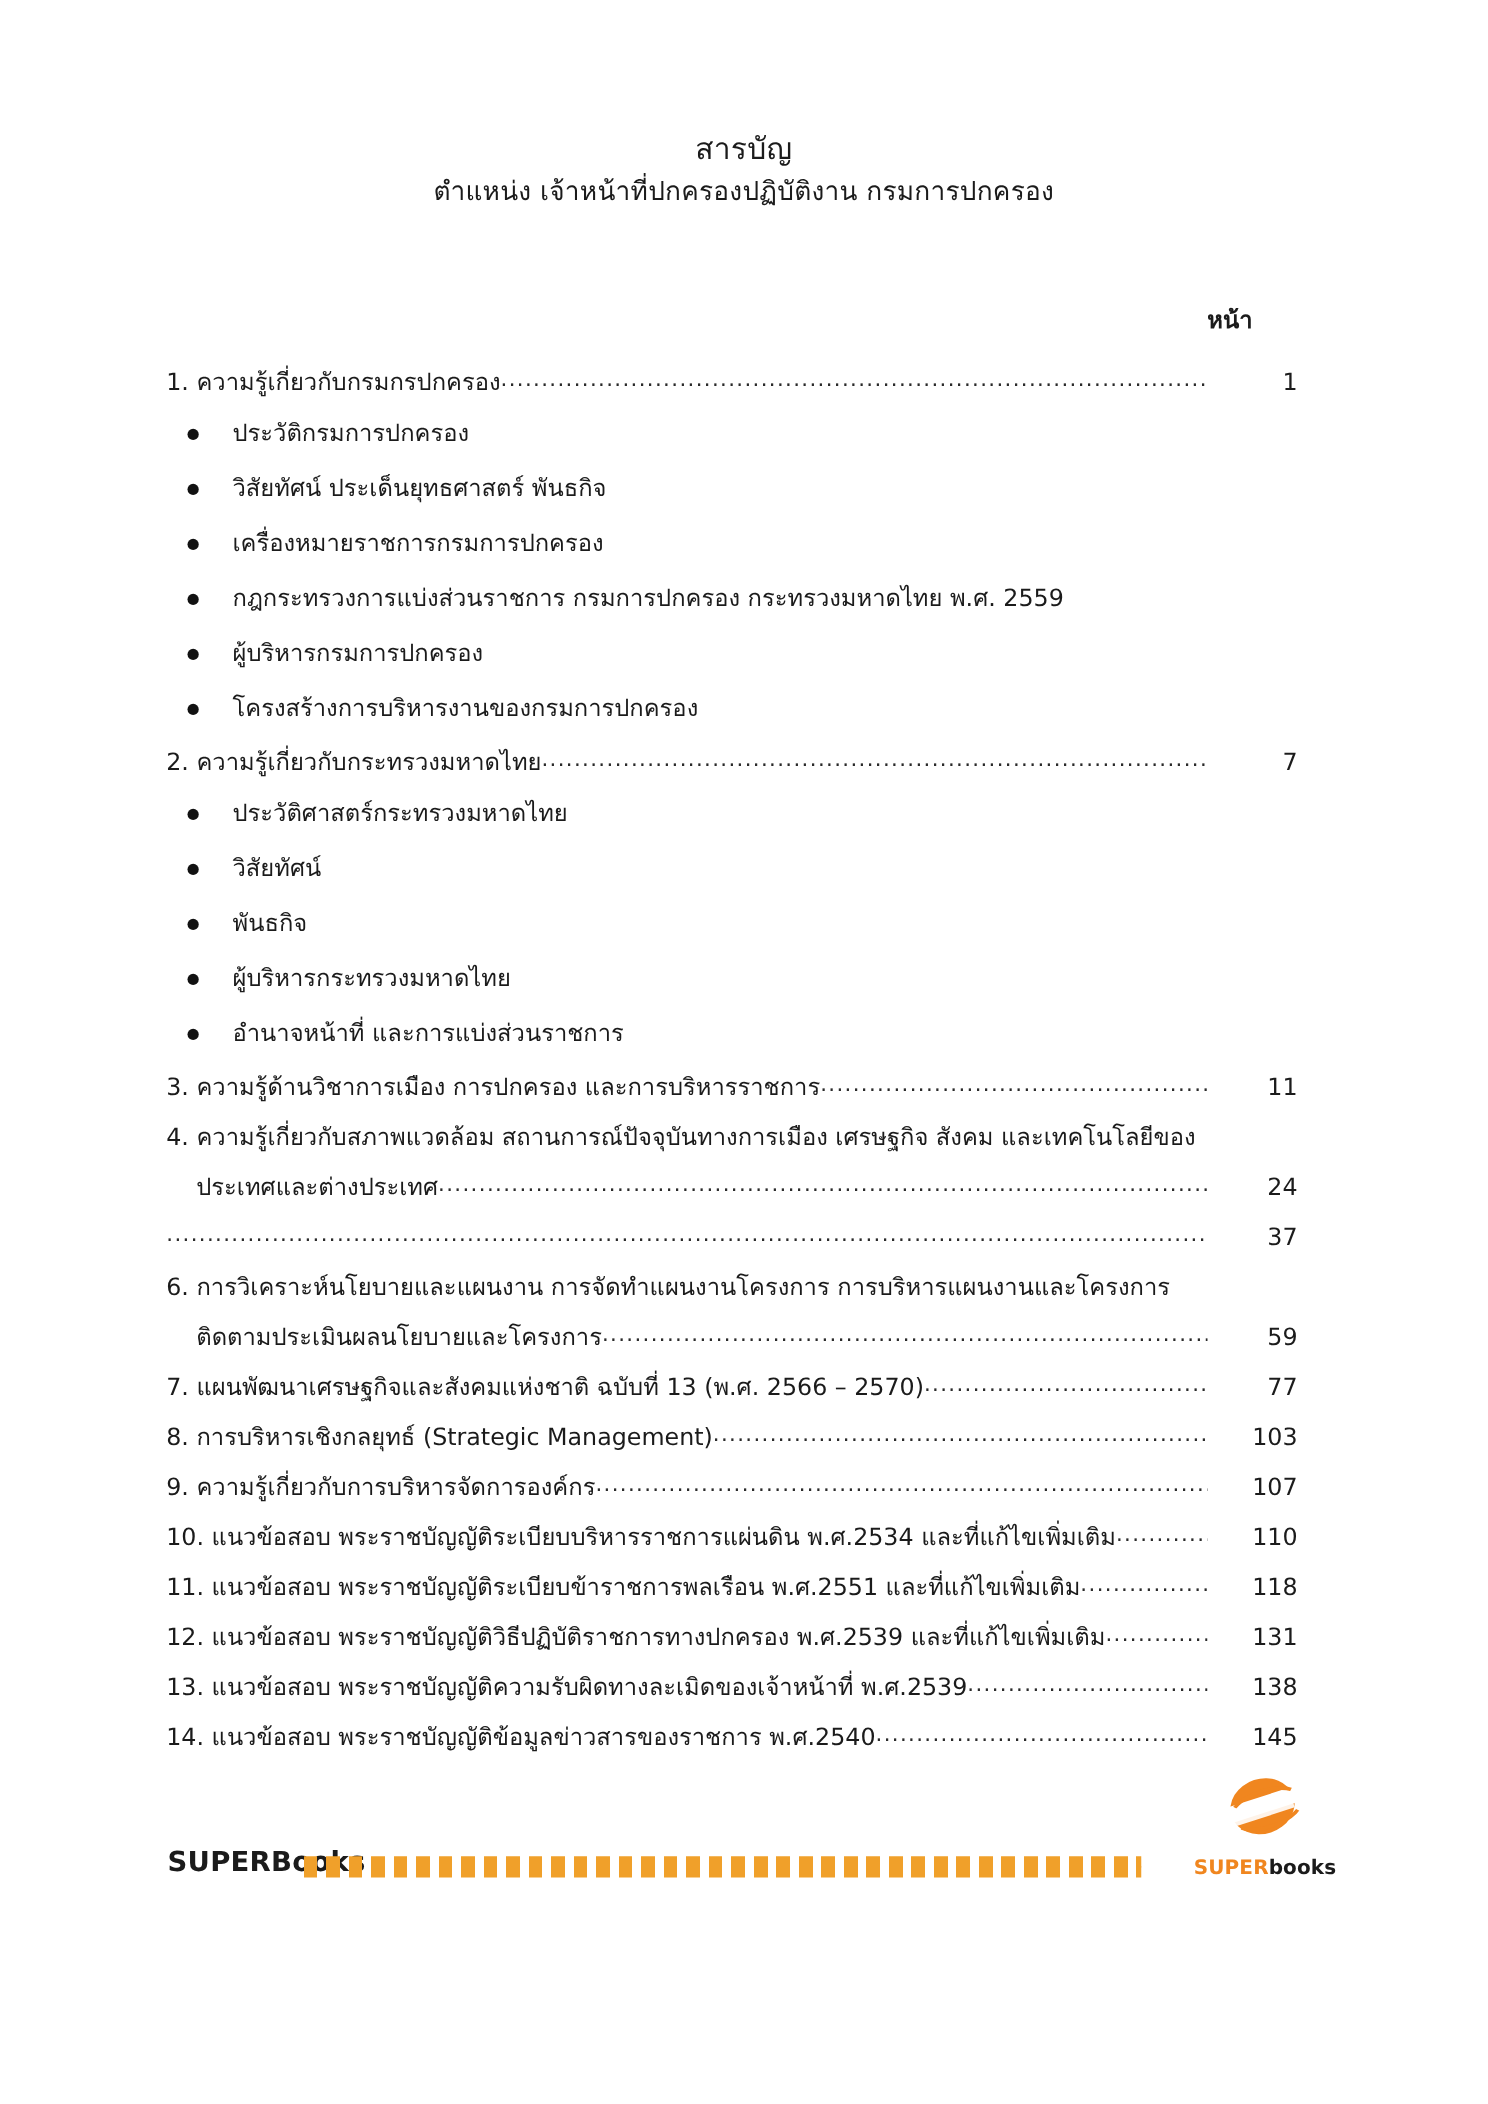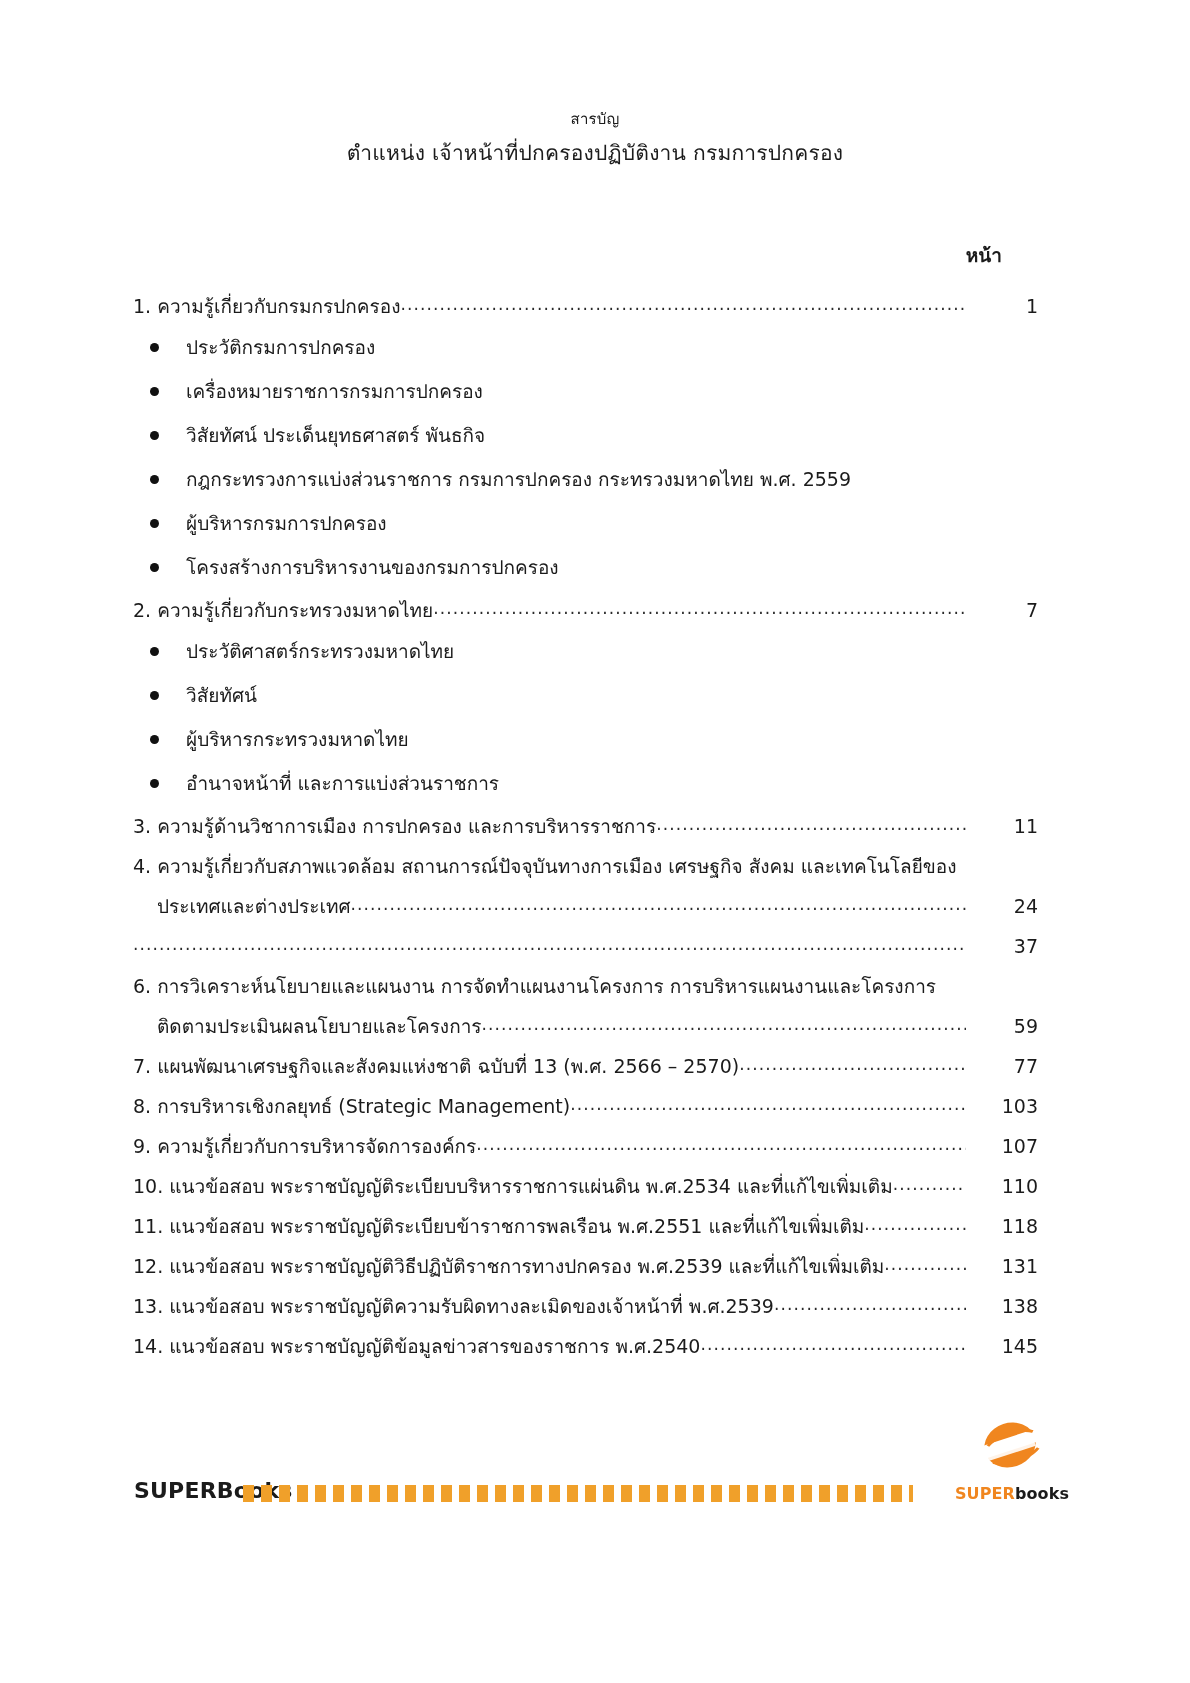--- a/index.html
+++ b/index.html
@@ -22,21 +22,21 @@
 
   
   .doc-header {
     position: absolute;
     left: 0;
     top: 104px;
     width: 1190px;
     text-align: center;
   }
   .doc-title {
-    font-size: 15px;
+    font-size: 24px;
     line-height: 30px;
     letter-spacing: .2px;
   }
   .doc-subtitle {
     font-size: 21px;
     line-height: 30px;
     margin-top: 4px;
     letter-spacing: .2px;
   }
 
@@ -250,34 +250,35 @@
   </div>
 
   <div class="toc" id="toc-root">
       <div class="entry">
         <span class="label">1. ความรู้เกี่ยวกับกรมกรปกครอง</span>
         <span class="leader">.......................................................................................................................................................................................................</span>
         <span class="pageno">1</span>
       </div>
       <ul class="bullets">
         <li class="bullet"><span class="dot"></span><span>ประวัติกรมการปกครอง</span></li>
+        <li class="bullet"><span class="dot"></span><span>วิสัยทัศน์ ประเด็นยุทธศาสตร์ พันธกิจ</span></li>
         <li class="bullet"><span class="dot"></span><span>เครื่องหมายราชการกรมการปกครอง</span></li>
-        <li class="bullet"><span class="dot"></span><span>วิสัยทัศน์ ประเด็นยุทธศาสตร์ พันธกิจ</span></li>
         <li class="bullet"><span class="dot"></span><span>กฎกระทรวงการแบ่งส่วนราชการ กรมการปกครอง กระทรวงมหาดไทย พ.ศ. 2559</span></li>
         <li class="bullet"><span class="dot"></span><span>ผู้บริหารกรมการปกครอง</span></li>
         <li class="bullet"><span class="dot"></span><span>โครงสร้างการบริหารงานของกรมการปกครอง</span></li>
       </ul>
       <div class="entry">
         <span class="label">2. ความรู้เกี่ยวกับกระทรวงมหาดไทย</span>
         <span class="leader">.......................................................................................................................................................................................................</span>
         <span class="pageno">7</span>
       </div>
       <ul class="bullets">
         <li class="bullet"><span class="dot"></span><span>ประวัติศาสตร์กระทรวงมหาดไทย</span></li>
         <li class="bullet"><span class="dot"></span><span>วิสัยทัศน์</span></li>
+        <li class="bullet"><span class="dot"></span><span>พันธกิจ</span></li>
         <li class="bullet"><span class="dot"></span><span>ผู้บริหารกระทรวงมหาดไทย</span></li>
         <li class="bullet"><span class="dot"></span><span>อำนาจหน้าที่ และการแบ่งส่วนราชการ</span></li>
       </ul>
       <div class="entry">
         <span class="label">3. ความรู้ด้านวิชาการเมือง การปกครอง และการบริหารราชการ</span>
         <span class="leader">.......................................................................................................................................................................................................</span>
         <span class="pageno">11</span>
       </div>
       <div class="entry nolead">
         <span class="label">4. ความรู้เกี่ยวกับสภาพแวดล้อม สถานการณ์ปัจจุบันทางการเมือง เศรษฐกิจ สังคม และเทคโนโลยีของ</span>

